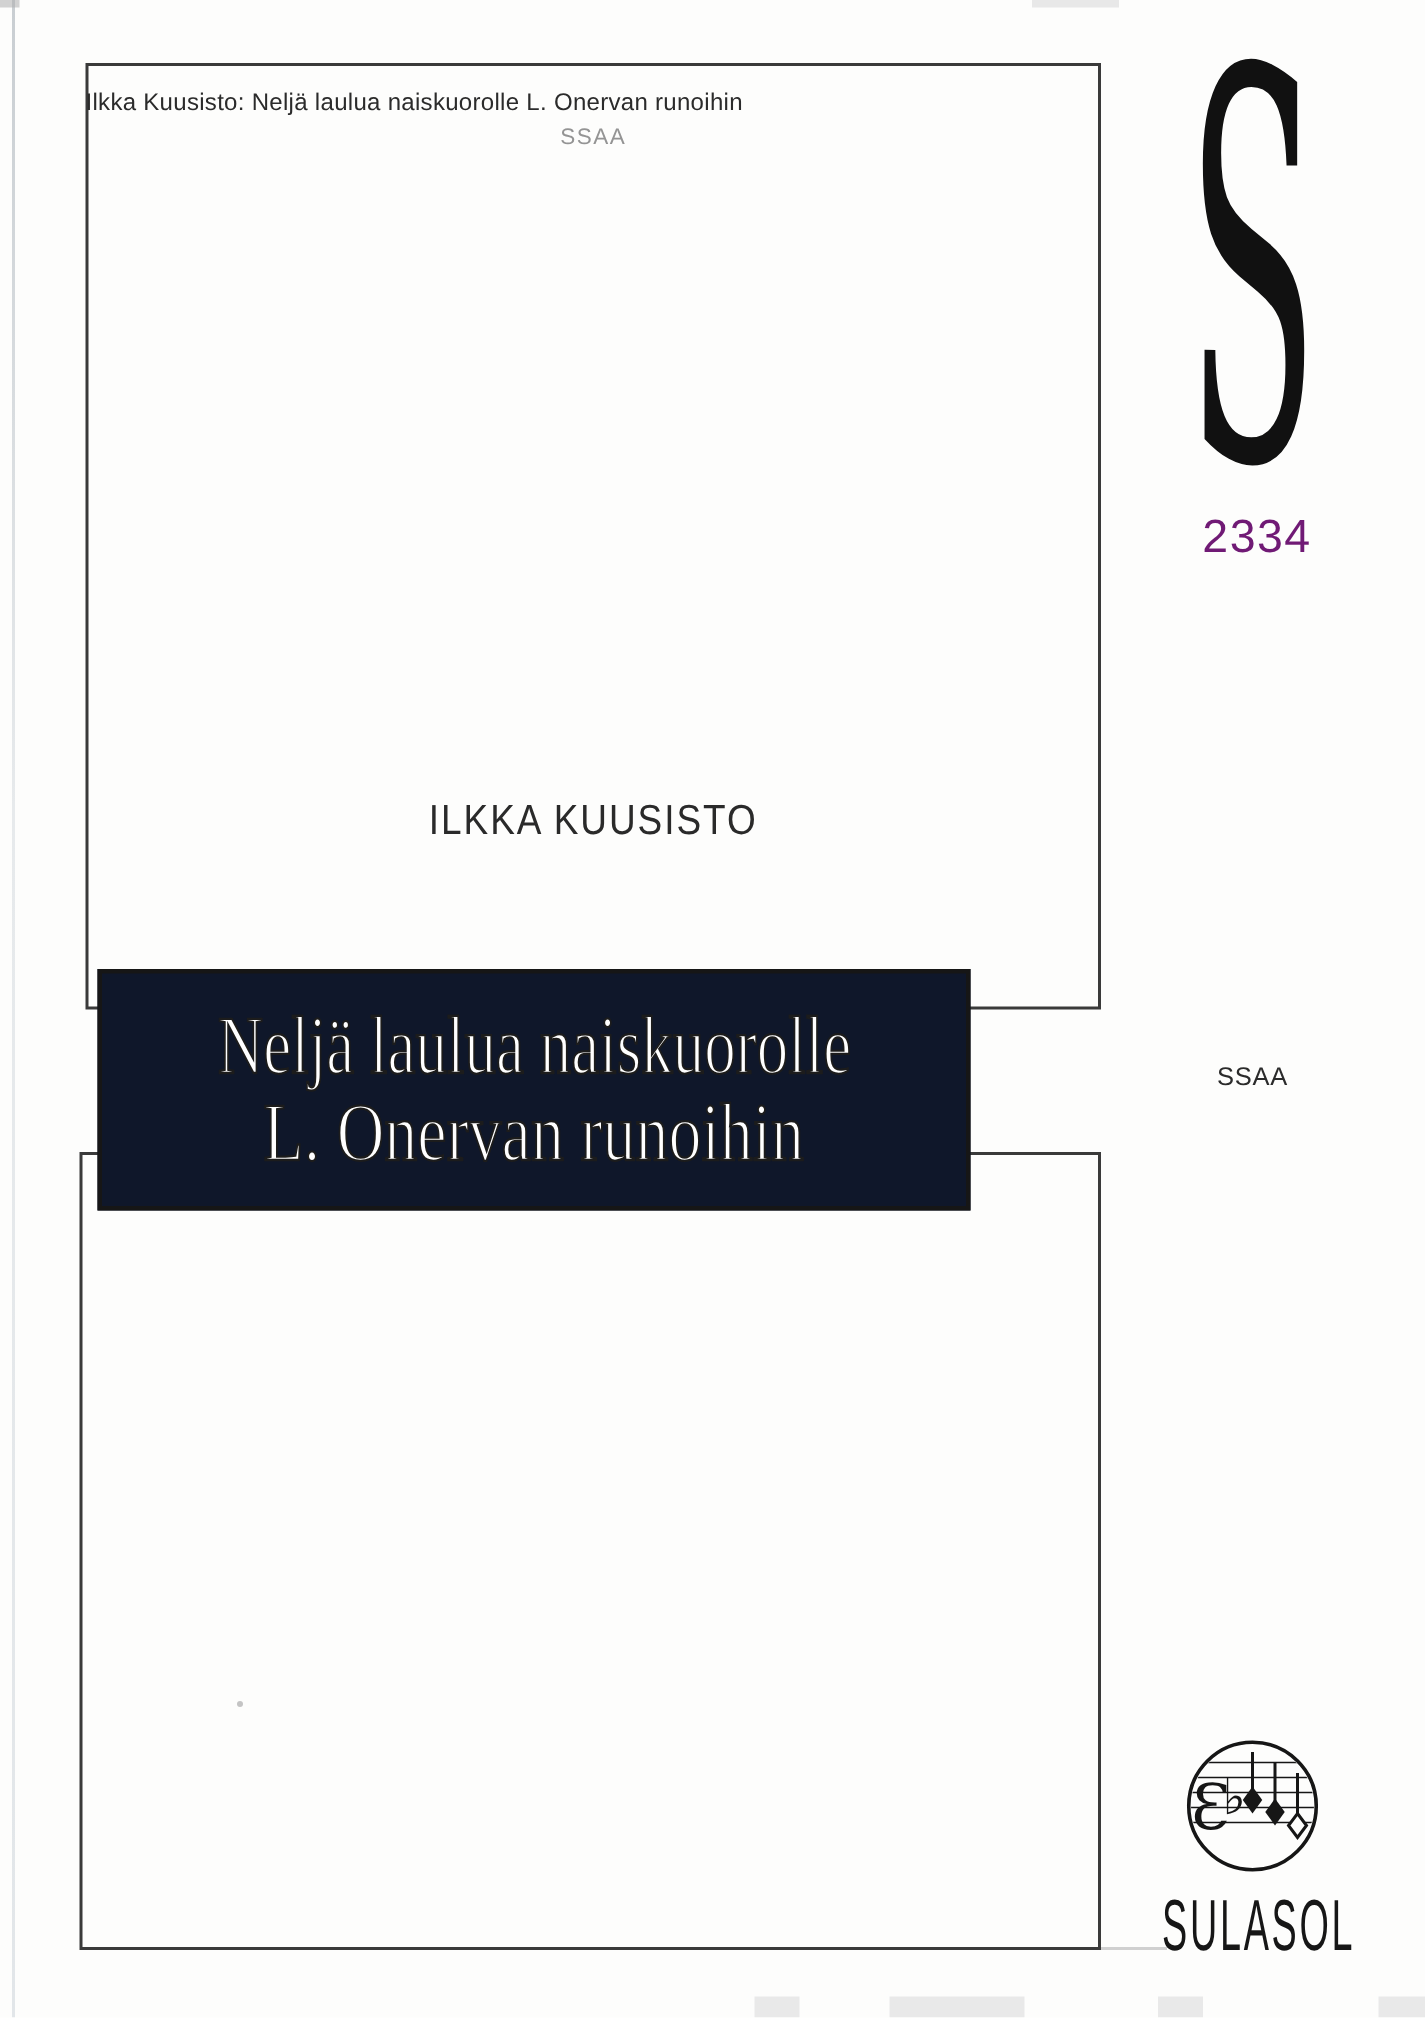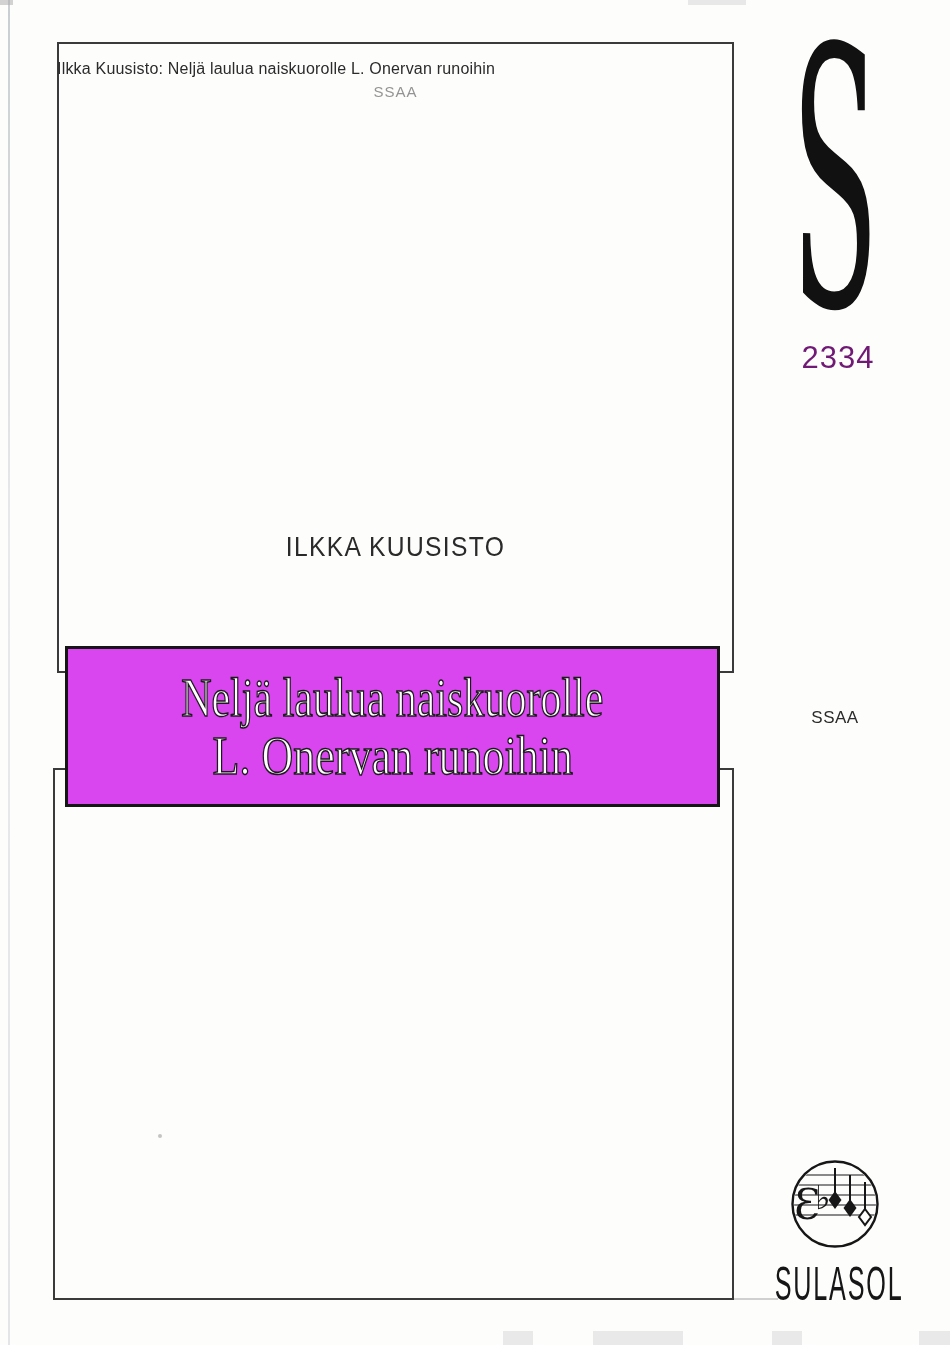--- a/index.html
+++ b/index.html
@@ -24,22 +24,22 @@
   .b3{left:772px;width:30px;}
   .b4{left:919px;width:31px;}
 
   
   .frame{position:absolute;border:2px solid #3a3a3a;box-sizing:border-box;z-index:1;}
   .frame-upper{left:57px;top:42px;width:677px;height:631px;}
   .frame-lower{left:53px;top:768px;width:681px;height:532px;}
 
   
   .title-box{
-    position:absolute;left:65px;top:646px;width:655px;height:161px;
-    border:3px solid #161616;background:#d946ef;box-sizing:border-box;z-index:3;
+    position:absolute;left:65px;top:646px;width:582px;height:161px;
+    border:3px solid #161616;background:#0f172a;box-sizing:border-box;z-index:3;
     display:flex;flex-direction:column;align-items:center;justify-content:center;gap:3px;
   }
   .t-line{
     font-family:"Liberation Serif",serif;font-size:50px;line-height:55px;white-space:nowrap;
     color:#ffffff;-webkit-text-stroke:1.4px #1c1c1c;
   }
   .t-line1{transform:scale(0.84,1.10);}
   .t-line2{transform:scale(0.88,1.10);}
 
   

